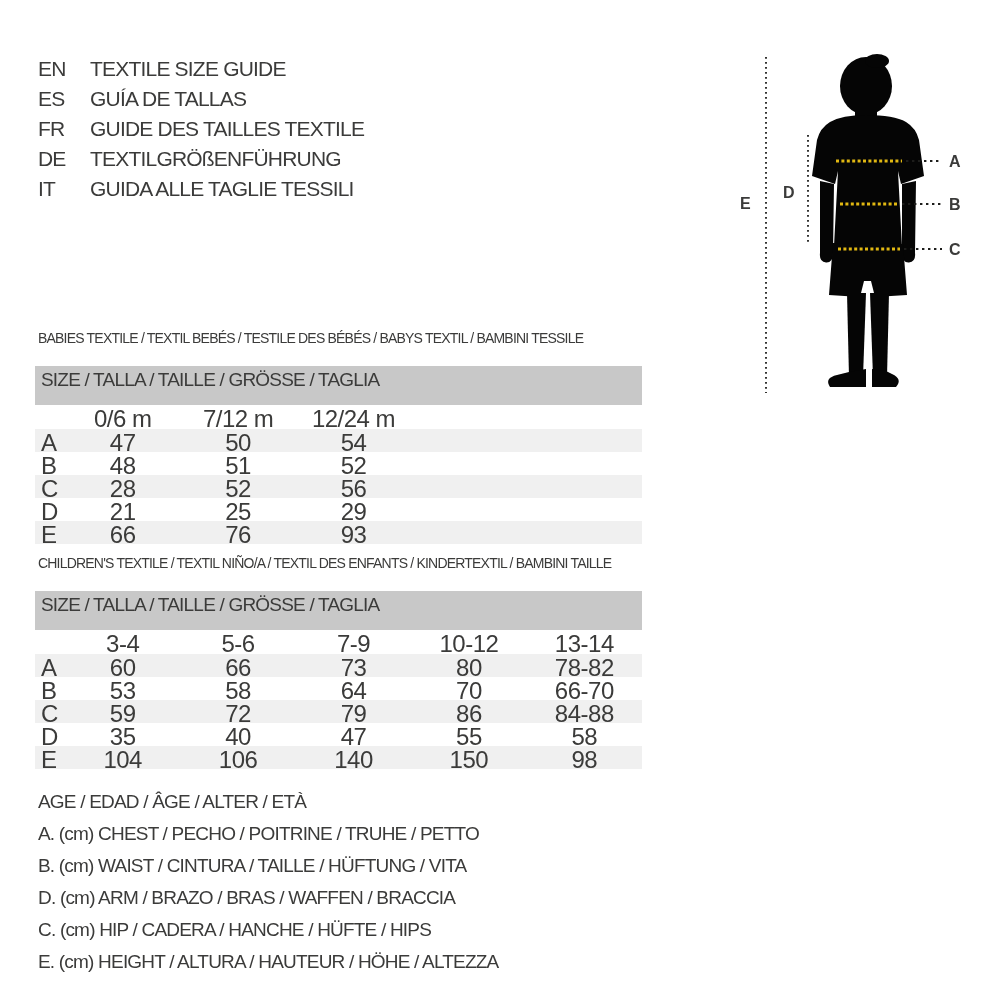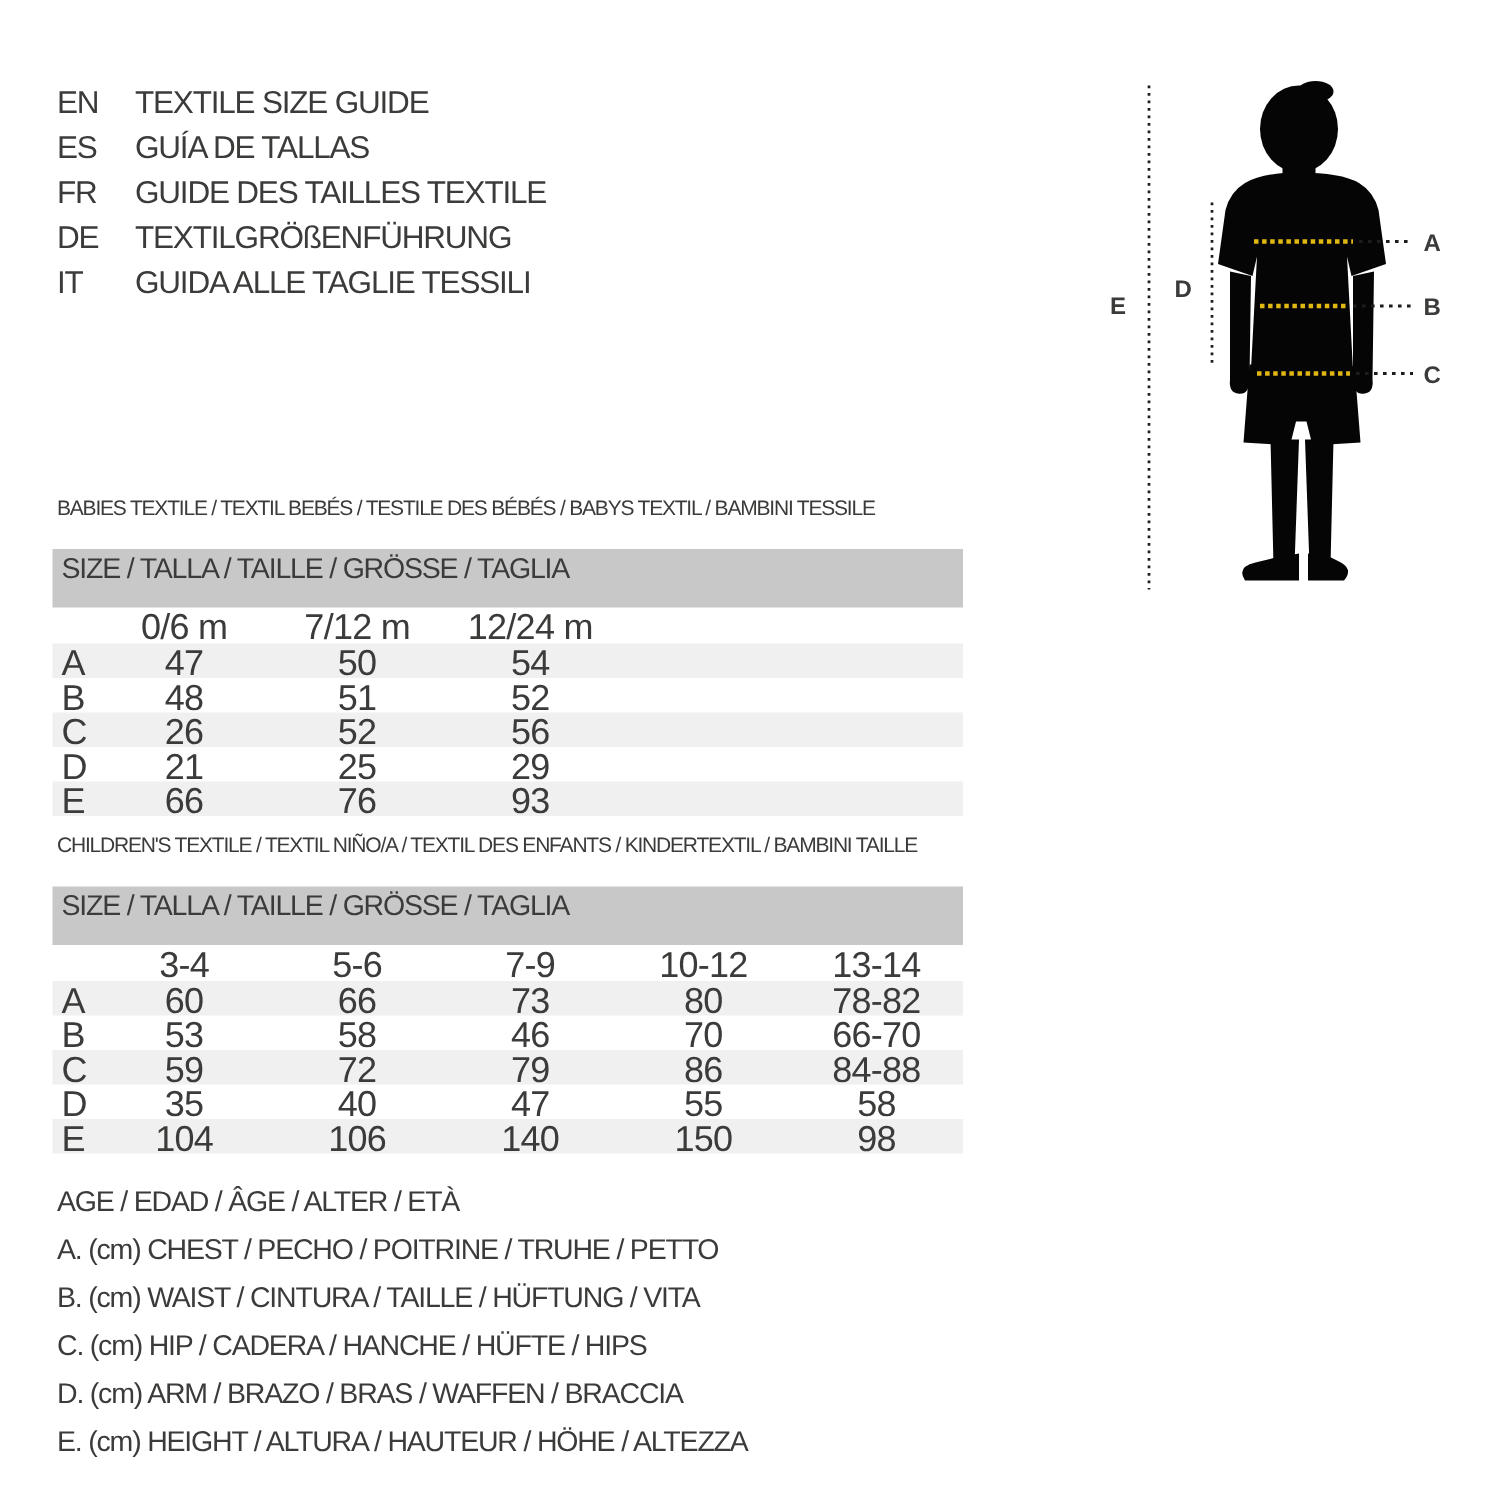--- a/index.html
+++ b/index.html
@@ -139,21 +139,21 @@
   <div class="trow">
     <div class="cell-letter">B</div>
     <div class="cell-val">48</div>
     <div class="cell-val">51</div>
     <div class="cell-val">52</div>
     <div></div>
       <div></div>
   </div>
   <div class="trow striped">
     <div class="cell-letter">C</div>
-    <div class="cell-val">26</div>
+    <div class="cell-val">28</div>
     <div class="cell-val">52</div>
     <div class="cell-val">56</div>
     <div></div>
       <div></div>
   </div>
   <div class="trow">
     <div class="cell-letter">D</div>
     <div class="cell-val">21</div>
     <div class="cell-val">25</div>
     <div class="cell-val">29</div>
@@ -187,21 +187,21 @@
     <div class="cell-val">60</div>
     <div class="cell-val">66</div>
     <div class="cell-val">73</div>
     <div class="cell-val">80</div>
     <div class="cell-val">78-82</div>
   </div>
   <div class="trow">
     <div class="cell-letter">B</div>
     <div class="cell-val">53</div>
     <div class="cell-val">58</div>
-    <div class="cell-val">46</div>
+    <div class="cell-val">64</div>
     <div class="cell-val">70</div>
     <div class="cell-val">66-70</div>
   </div>
   <div class="trow striped">
     <div class="cell-letter">C</div>
     <div class="cell-val">59</div>
     <div class="cell-val">72</div>
     <div class="cell-val">79</div>
     <div class="cell-val">86</div>
     <div class="cell-val">84-88</div>
@@ -221,16 +221,16 @@
     <div class="cell-val">140</div>
     <div class="cell-val">150</div>
     <div class="cell-val">98</div>
   </div>
 </div>
 
 <section class="abs legend">
   <div class="legend-line">AGE / EDAD / ÂGE / ALTER / ETÀ</div>
   <div class="legend-line">A. (cm) CHEST / PECHO / POITRINE / TRUHE / PETTO</div>
   <div class="legend-line">B. (cm) WAIST / CINTURA / TAILLE / HÜFTUNG / VITA</div>
+  <div class="legend-line">D. (cm) ARM / BRAZO / BRAS / WAFFEN / BRACCIA</div>
   <div class="legend-line">C. (cm) HIP / CADERA / HANCHE / HÜFTE / HIPS</div>
-  <div class="legend-line">D. (cm) ARM / BRAZO / BRAS / WAFFEN / BRACCIA</div>
   <div class="legend-line">E. (cm) HEIGHT / ALTURA / HAUTEUR / HÖHE / ALTEZZA</div>
 </section>
 
 </body></html>

